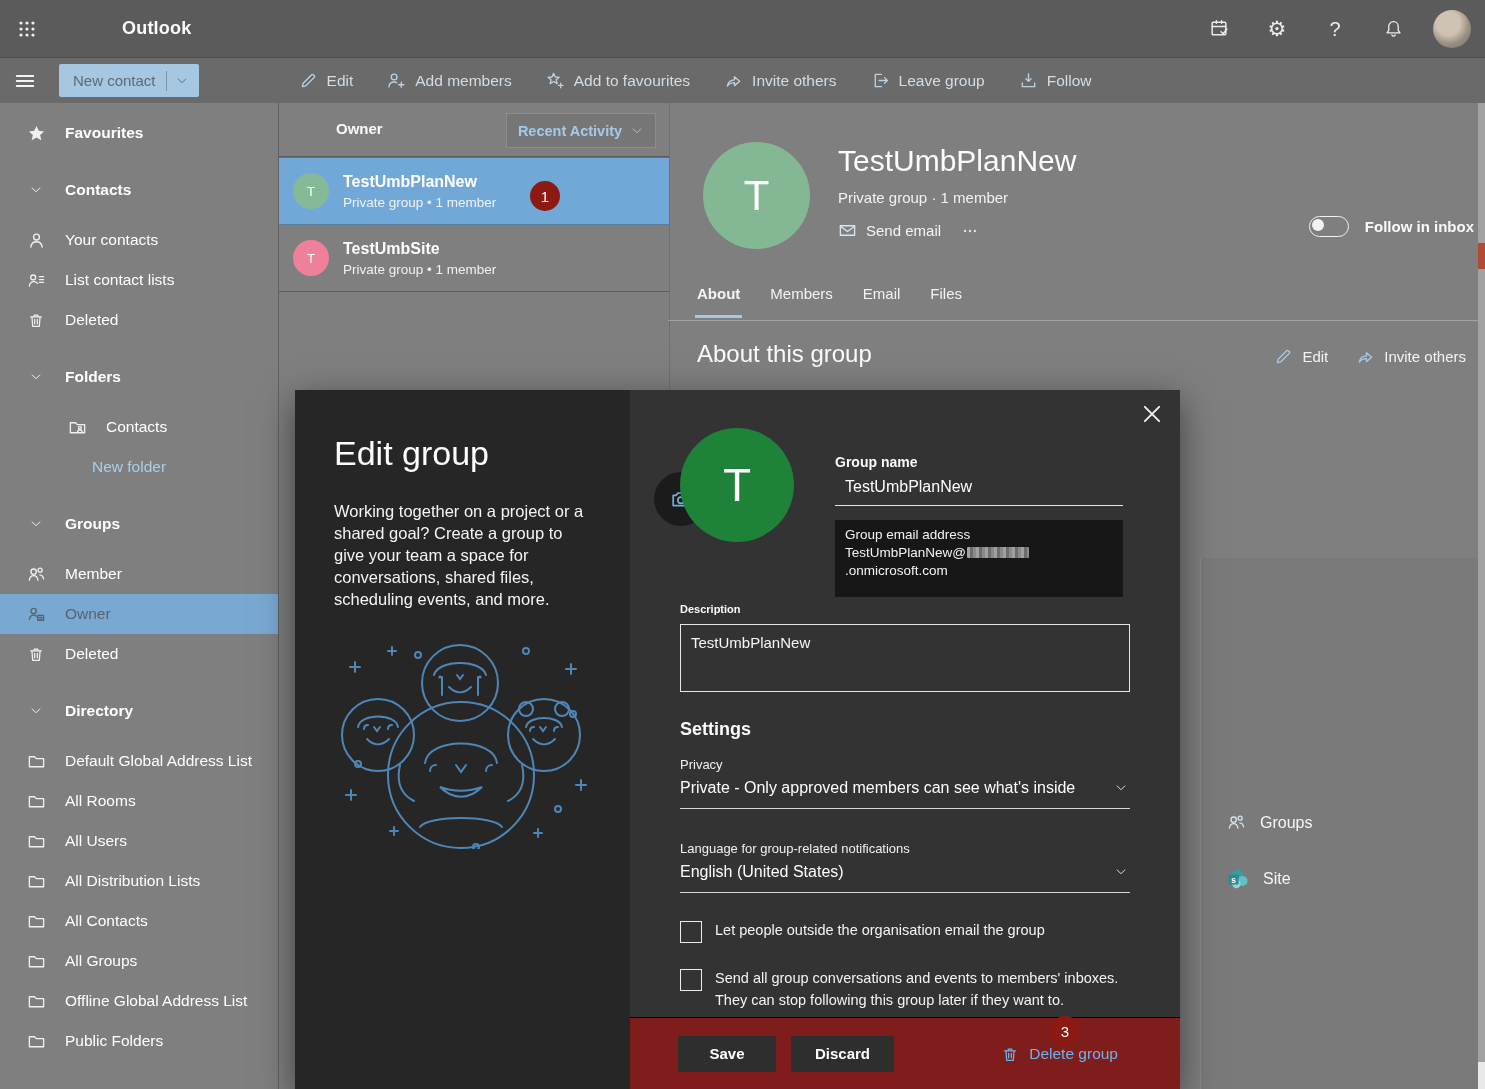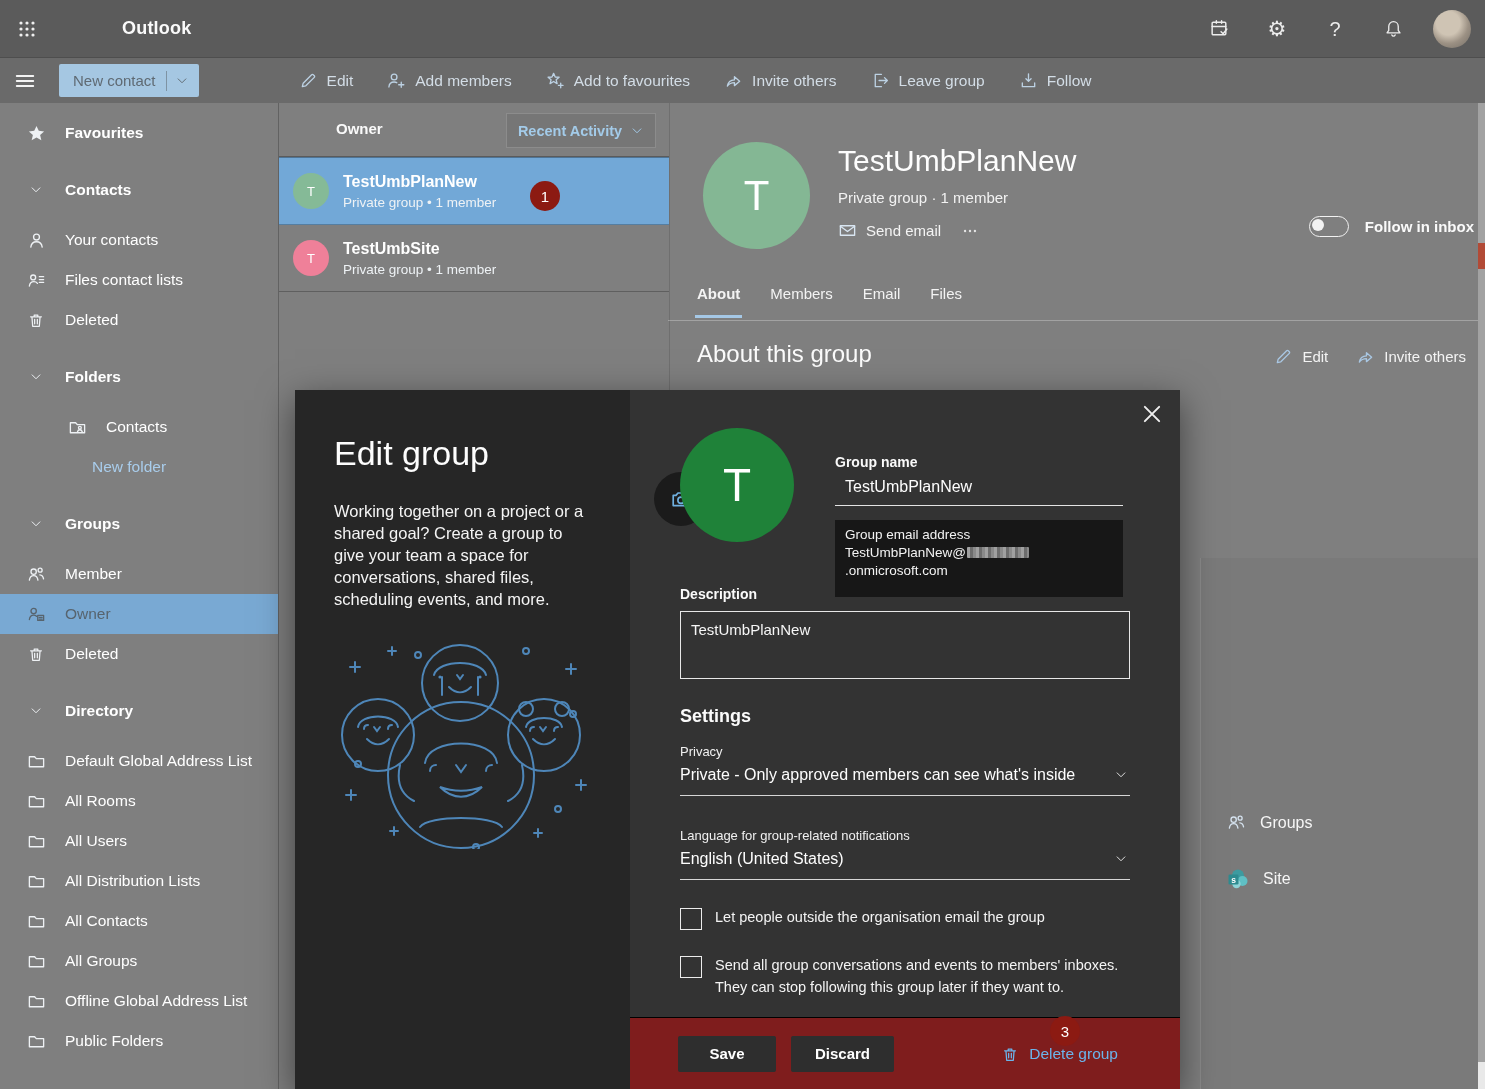--- a/index.html
+++ b/index.html
@@ -119,21 +119,21 @@
   .cam{position:absolute;left:-26px;top:44px;width:54px;height:54px;border-radius:50%;background:#1b1b1b;
     display:flex;align-items:center;justify-content:center;color:#6fb0e0;cursor:pointer;z-index:0;}
   .m-avatar{position:absolute;left:0;top:0;width:114px;height:114px;border-radius:50%;background:#1f8239;
     color:#fff;display:flex;align-items:center;justify-content:center;font-size:46px;font-weight:200;z-index:1;}
   .fields{position:absolute;left:155px;top:26px;width:288px;}
   .f-label{font-size:14px;font-weight:bold;color:#fafafa;}
   .f-input{font-size:16px;color:#fdfdfd;padding:8px 0 9px 10px;border-bottom:1px solid #e4e4e4;cursor:text;}
   .email-block{margin-top:14px;background:#171717;padding:6px 10px 16px 10px;font-size:13.5px;line-height:1.35;}
   .redact{display:inline-block;width:62px;height:11px;margin:0 1px;vertical-align:-1px;border-radius:1px;
     background:repeating-linear-gradient(90deg,#a0a0a0 0 3px,#6d6d6d 3px 6px,#8a8a8a 6px 9px);}
-  .d-label{margin-top:11px;font-size:14px;font-weight:bold;color:#fbfbfb;}
+  .d-label{margin-top:28px;font-size:11px;font-weight:bold;color:#fbfbfb;}
   .d-box{margin-top:9px;height:68px;border:1px solid #e8e8e8;box-sizing:border-box;padding:9px 10px;
     font-size:15px;color:#f6f6f6;cursor:text;}
   .s-label{margin-top:27px;font-size:18px;font-weight:bold;color:#fbfbfb;}
   .small-label{margin-top:17px;font-size:13px;color:#f0f0f0;}
   .selrow{display:flex;align-items:center;justify-content:space-between;border-bottom:1px solid #d6d6d6;
     padding:7px 2px 11px 0;cursor:pointer;}
   .selrow .val{font-size:16px;color:#fdfdfd;}
   .selrow .ic{color:#e2e2e2;}
   .small-label.lang{margin-top:32px;}
   .chkrow{display:flex;align-items:flex-start;margin-top:27px;cursor:pointer;}
@@ -287,21 +287,21 @@
         </span>
         <span>Your contacts</span>
       </div>
       <div class="side-row item">
         <span class="ic">
           <svg width="19" height="19" viewBox="0 0 20 20" stroke="currentColor" stroke-width="1.4" fill="none" stroke-linecap="round" stroke-linejoin="round">
             <circle cx="6.5" cy="6.8" r="2.6"></circle>
             <path d="M2.5 15.8c.4-3 2.2-4.6 4.7-4.6 1.6 0 2.9.6 3.8 1.8M13 6h4.5M13 9h4.5M13 12h4.5"></path>
           </svg>
         </span>
-        <span>Files contact lists</span>
+        <span>List contact lists</span>
       </div>
       <div class="side-row item">
         <span class="ic">
           <svg width="18" height="18" viewBox="0 0 20 20" stroke="currentColor" stroke-width="1.4" fill="none" stroke-linecap="round" stroke-linejoin="round">
             <path d="M5.5 6.5h9l-.8 10.5H6.3zM4 6.5h12M8 6.5v-2h4v2M8.5 9.2v5M11.5 9.2v5"></path>
           </svg>
         </span>
         <span>Deleted</span>
       </div>
       <div class="side-row section">

